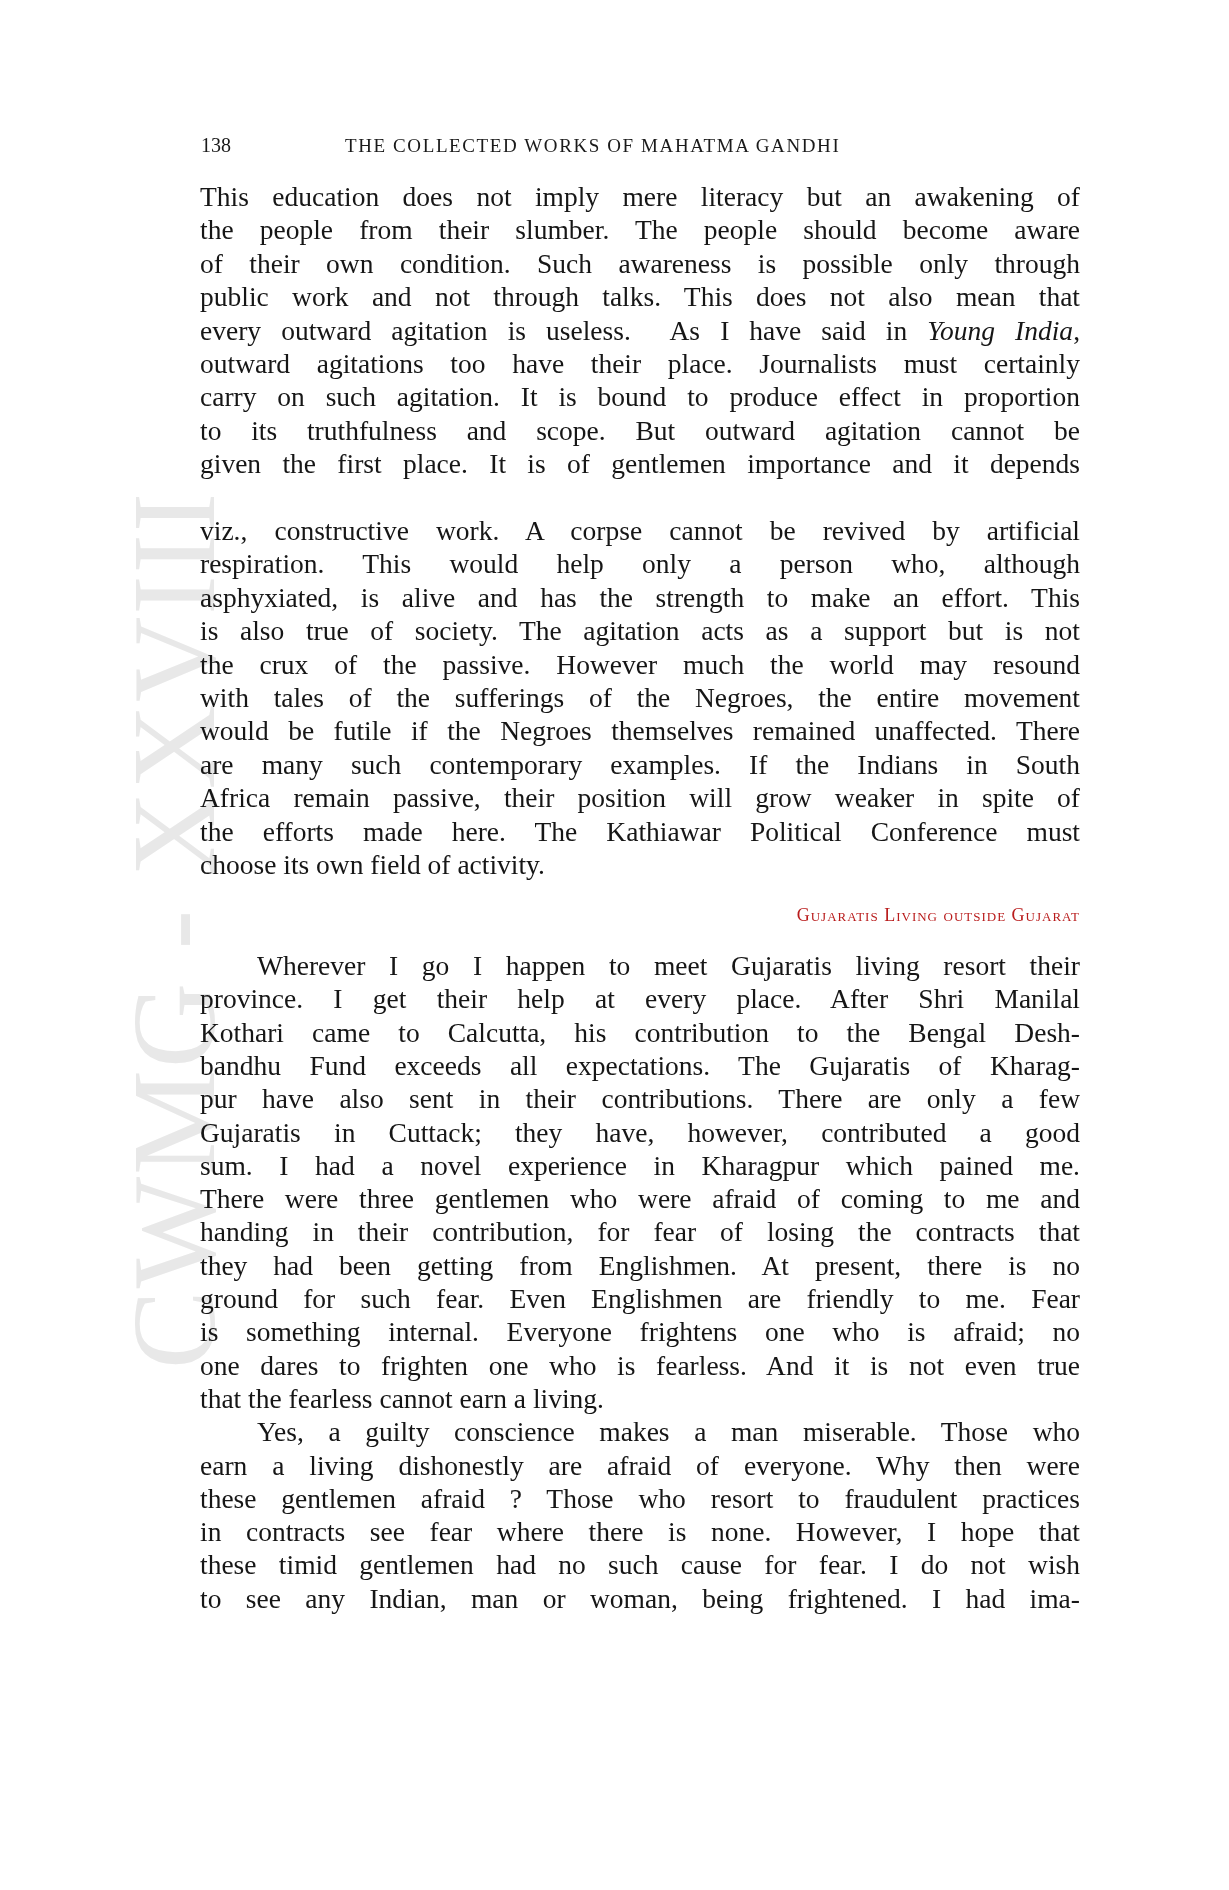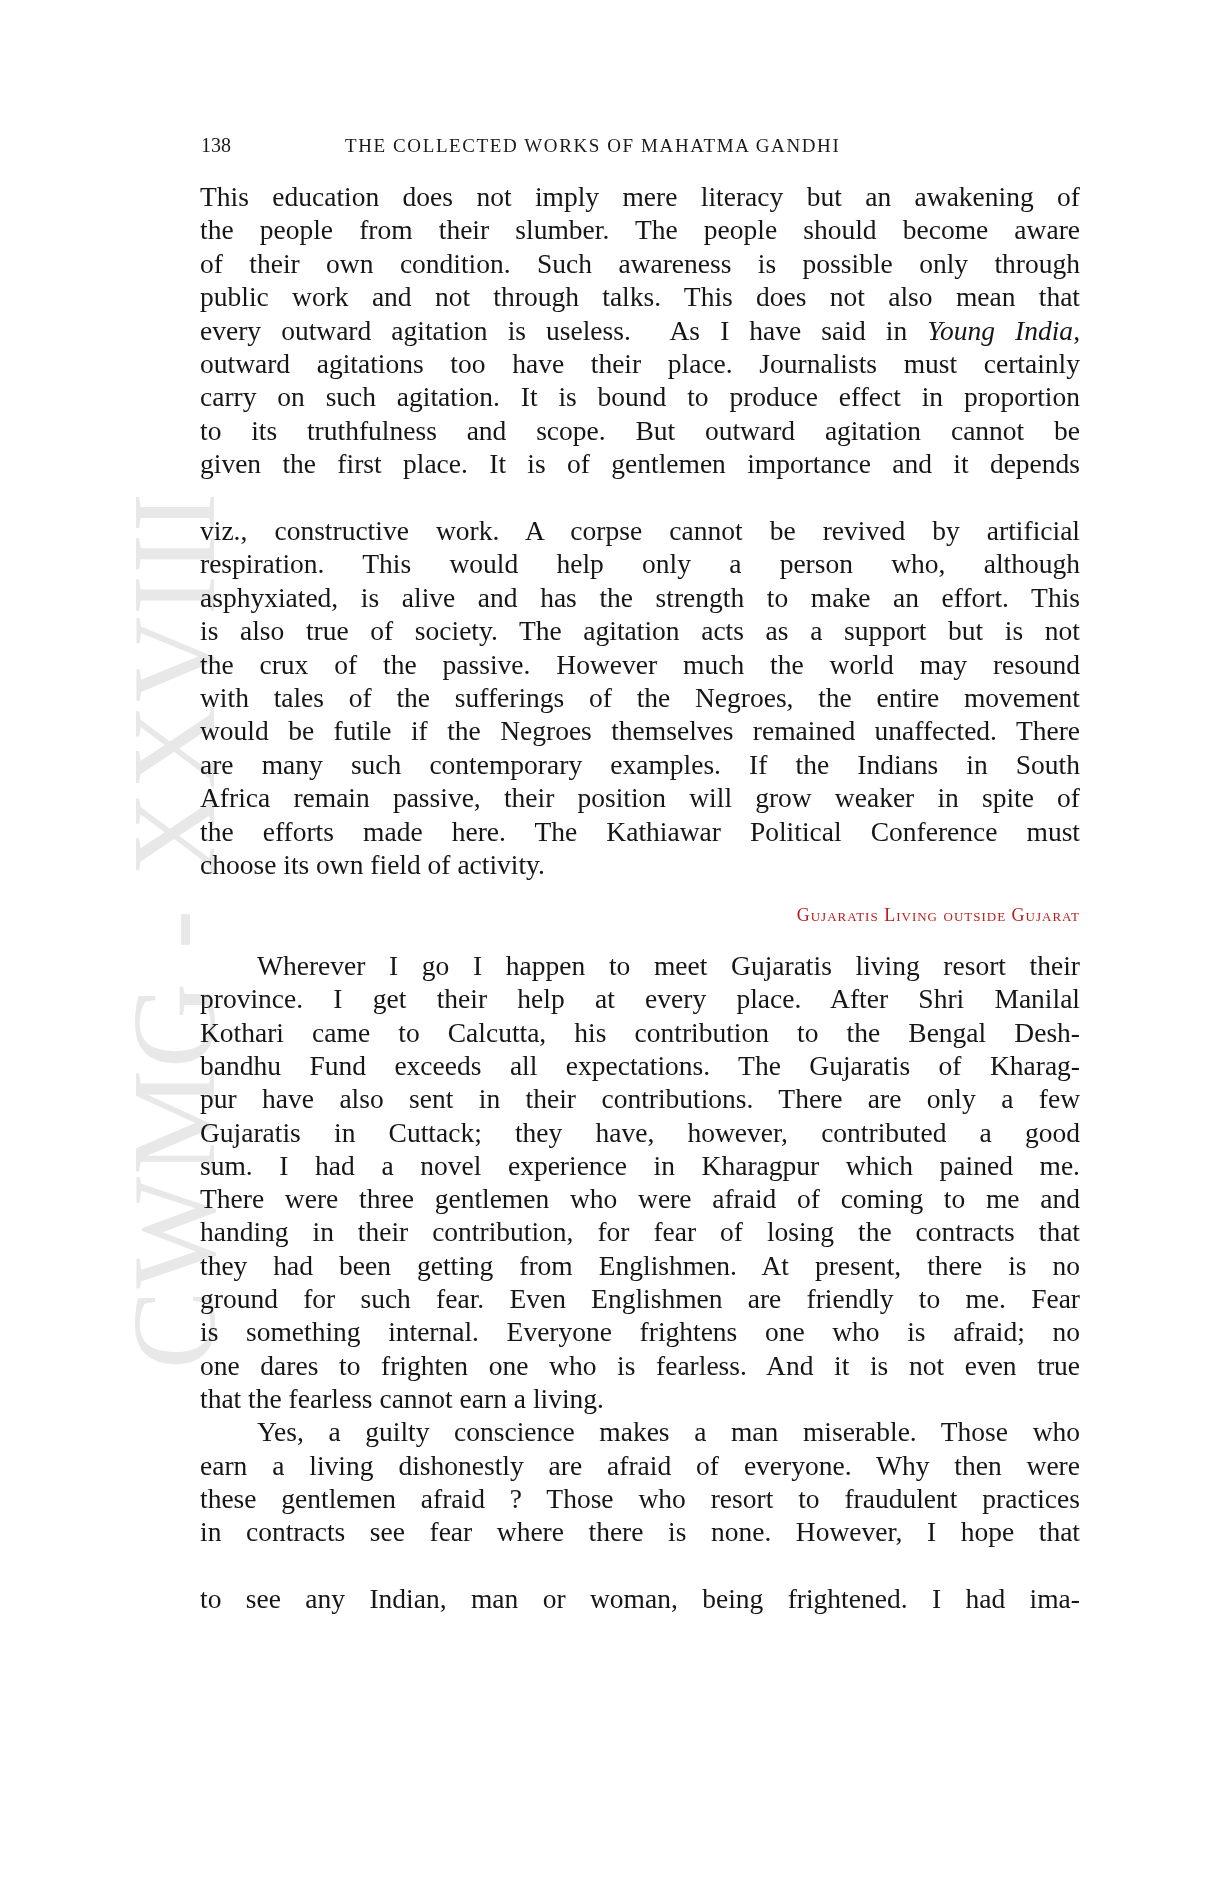--- a/index.html
+++ b/index.html
@@ -93,15 +93,16 @@
     <div class="line" style="top:1248.7px">they had been getting from Englishmen.  At present, there is no</div>
     <div class="line" style="top:1282px">ground for such fear.  Even Englishmen are friendly to me. Fear</div>
     <div class="line" style="top:1315.3px">is something internal.  Everyone frightens one who is afraid; no</div>
     <div class="line" style="top:1348.6px">one dares to frighten one who is fearless.  And it is not even true</div>
     <div class="line last" style="top:1381.9px">that the fearless cannot earn a living.</div>
 
     <div class="line indent" style="top:1415.2px">Yes, a guilty conscience makes a man miserable.  Those who</div>
     <div class="line" style="top:1448.5px">earn a living dishonestly are afraid of everyone.  Why then were</div>
     <div class="line" style="top:1481.8px">these gentlemen afraid ?  Those who resort to fraudulent practices</div>
     <div class="line" style="top:1515.1px">in contracts see fear where there is none.  However, I hope that</div>
+    <div class="line" style="top:1548.4px">these timid gentlemen had no such cause for fear.  I do not wish</div>
     <div class="line" style="top:1581.7px">to see any Indian, man or woman, being frightened.  I had ima-</div>
   </div>
 </div>
 
 </body></html>

